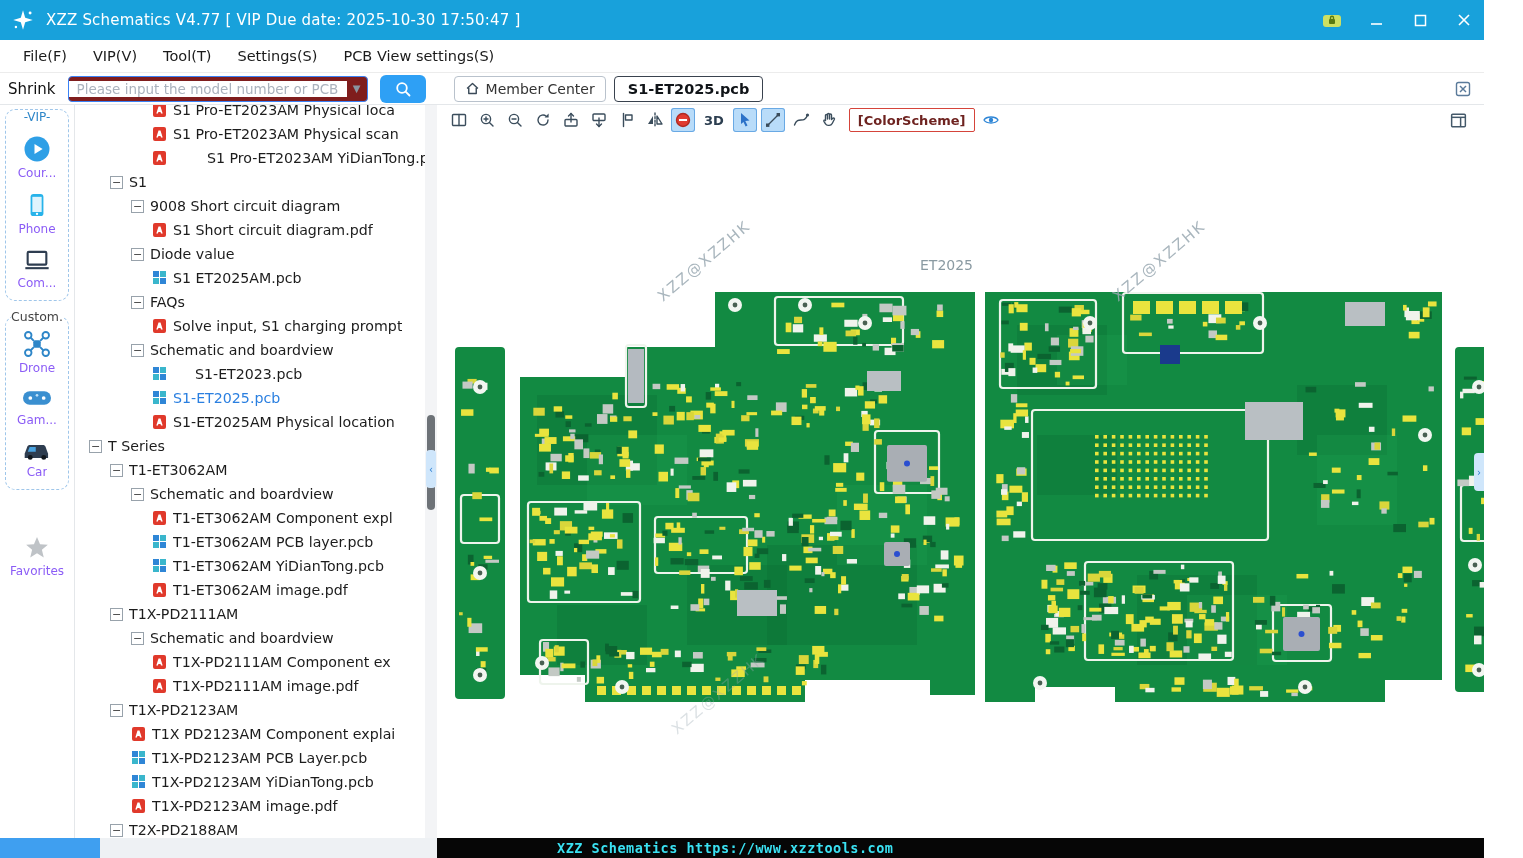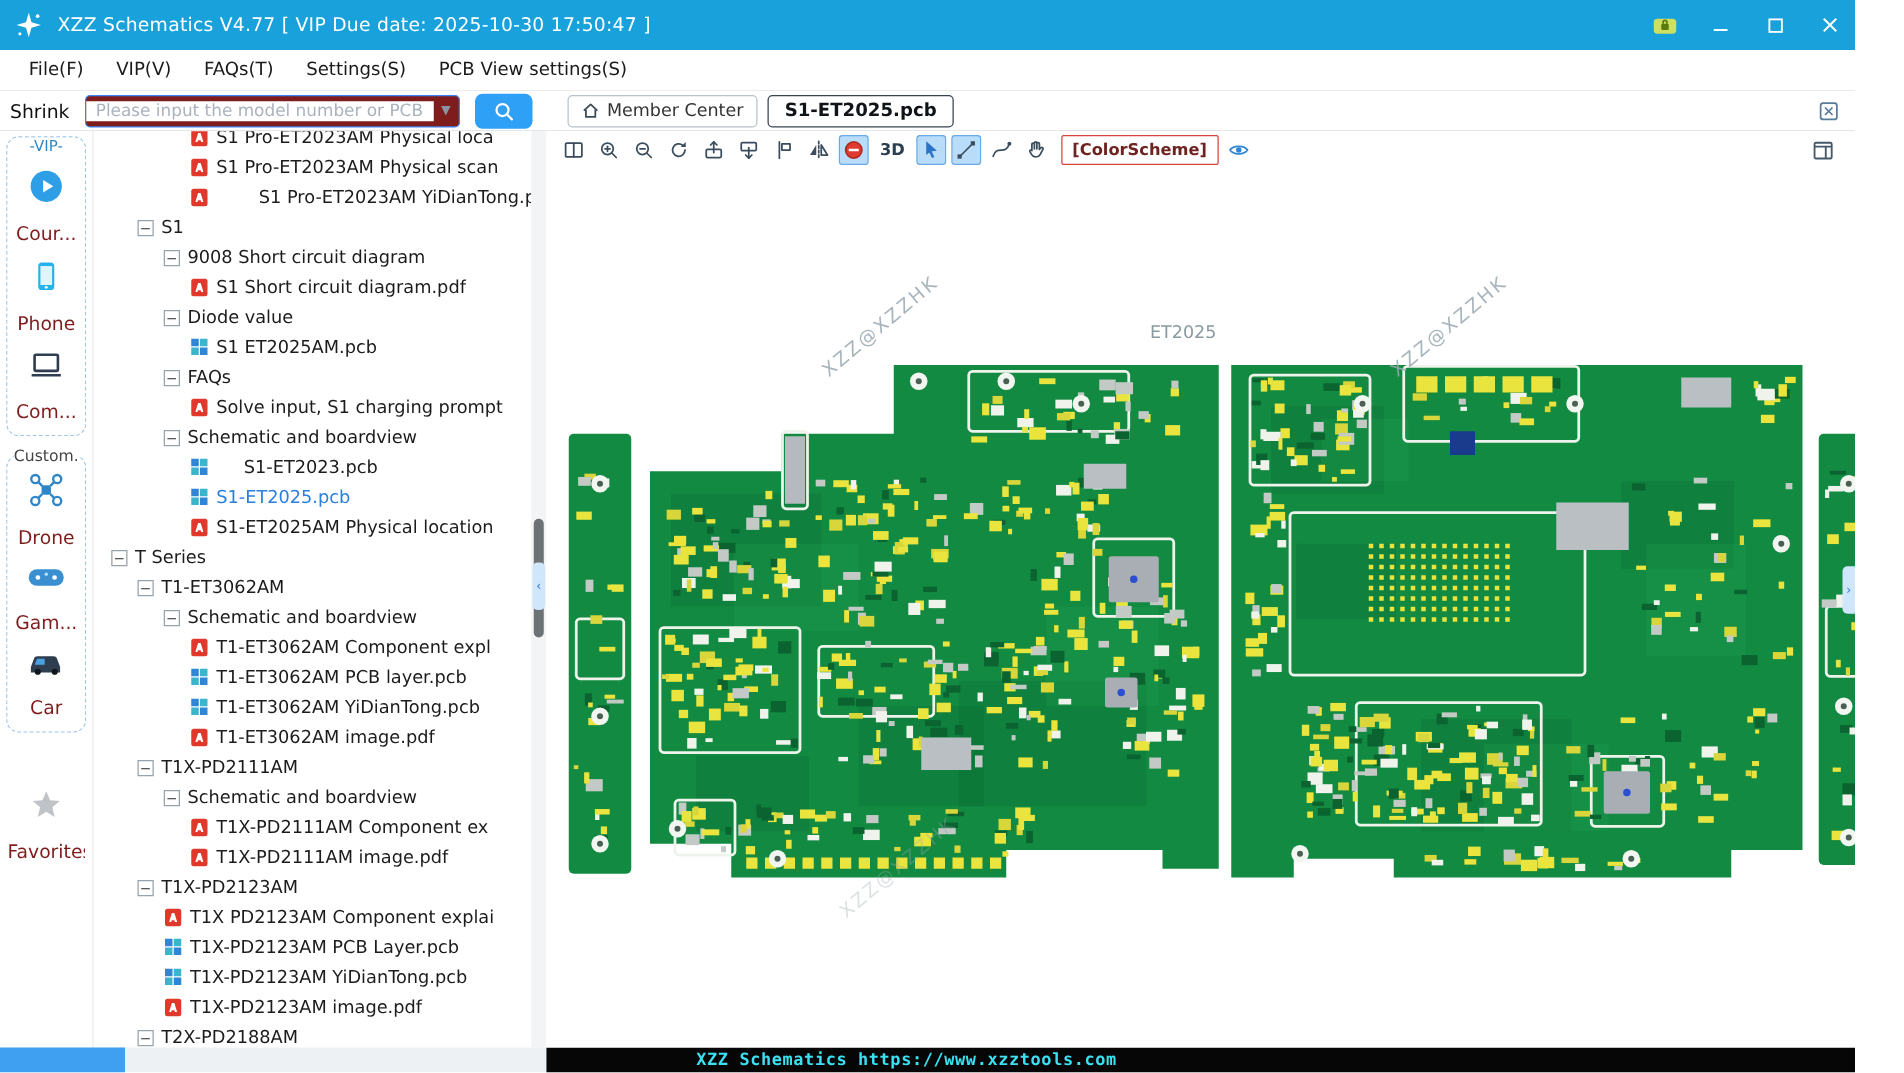--- a/index.html
+++ b/index.html
@@ -34,21 +34,21 @@
   
   .content { flex:1; display:flex; min-height:0; }
 
   
   .vip-sidebar { width:75px; flex:none; background:#fff; border-right:1px solid #e4e7ea; padding:4px 5px; overflow:hidden; }
   .side-group { border:1px dashed #9fc6ea; border-radius:10px; padding:2px 2px 10px 2px; margin-bottom:14px; text-align:center; }
   .group-label { font-size:12px; margin-top:-2px; }
   .vip-label { color:#2e86c8; }
   .custom-label { color:#444; text-align:center; font-size:12.5px; margin:-6px 0 -8px 0; position:relative; z-index:2; background:#fff; width:52px; margin-left:6px; }
   .side-item { display:flex; flex-direction:column; align-items:center; margin-top:10px; cursor:pointer; }
-  .side-label { font-size:15px; color:#7f1d1d; margin-top:14px; max-width:62px; white-space:nowrap; overflow:hidden; }
+  .side-label { font-size:12px; color:#8b5cf6; margin-top:2px; max-width:62px; white-space:nowrap; overflow:hidden; }
   .favorites { margin-top:44px; }
 
   
   .tree-panel { width:350px; flex:none; background:#fff; overflow:hidden; position:relative; }
   #tree-list { margin-top:-7px; }
   .tree-row { height:24px; display:flex; align-items:center; gap:6px; font-size:14.2px; color:#1c1c1c; white-space:nowrap; cursor:pointer; }
   .tree-row.selected .tlabel { color:#2a7fe0; }
   .toggle { width:13px; height:13px; border:1px solid #98a2ab; background:#fff; font-size:11px; line-height:11px; text-align:center; color:#444; flex:none; }
   .ficon { width:15px; height:16px; display:flex; flex:none; }
   .tlabel { overflow:hidden; text-overflow:clip; }
@@ -115,21 +115,21 @@
             <line x1="2" y1="2" x2="12" y2="12" stroke="#fff" stroke-width="1.6"></line>
             <line x1="12" y1="2" x2="2" y2="12" stroke="#fff" stroke-width="1.6"></line>
           </svg>
       </span>
     </div>
   </div>
 
   <div class="menubar">
     <span class="menu-item">File(F)</span>
     <span class="menu-item">VIP(V)</span>
-    <span class="menu-item">FAQs(T)</span>
+    <span class="menu-item">Tool(T)</span>
     <span class="menu-item">Settings(S)</span>
     <span class="menu-item">PCB View settings(S)</span>
   </div>
 
   <div class="toolbar">
     <span class="shrink">Shrink</span>
     <div class="searchbox">
       <input placeholder="Please input the model number or PCB" style="">
       <span class="chev">▼</span>
     </div>

